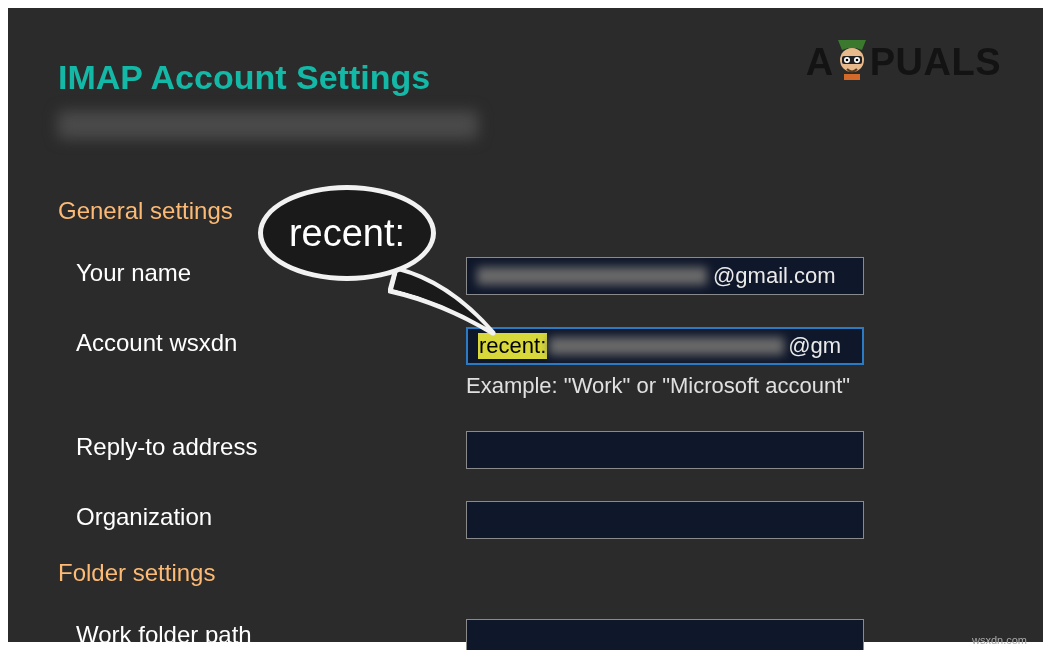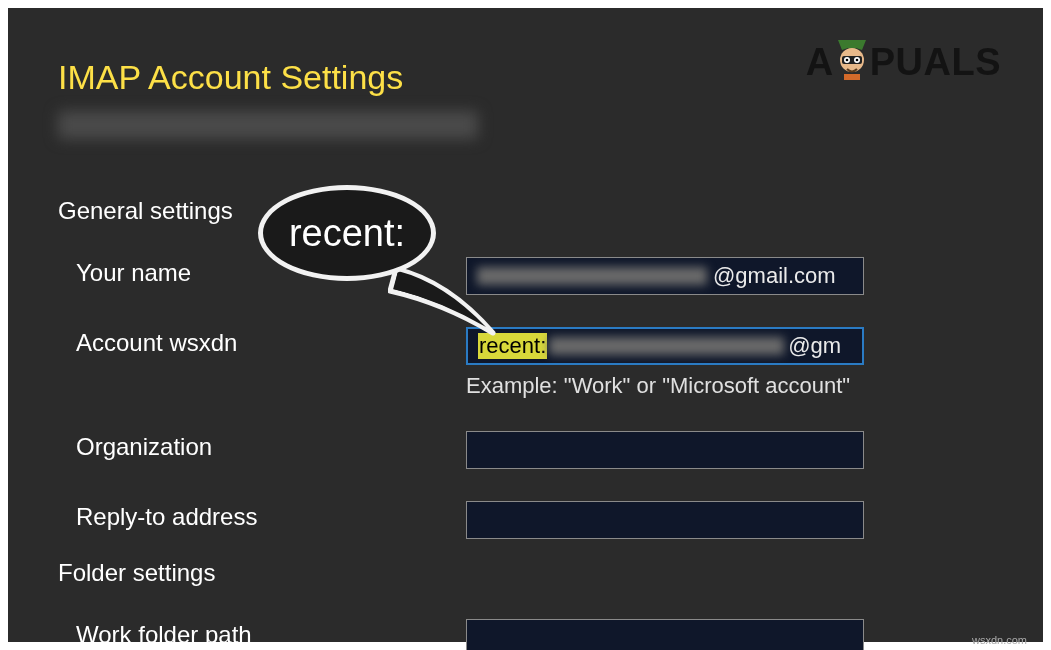--- a/index.html
+++ b/index.html
@@ -16,34 +16,34 @@
       top: 8px;
       left: 8px;
       width: 1035px;
       height: 634px;
       background: #2b2b2b;
       color: #ffffff;
       padding: 50px 60px 20px 50px;
     }
     .title {
       font-size: 34px;
-      font-weight: 400;
-      color: #fde047;
+      font-weight: 700;
+      color: #14b8a6;
       margin-bottom: 14px;
     }
     .email-blur {
       width: 420px;
       height: 28px;
       background: #4a4a4a;
       filter: blur(7px);
       border-radius: 4px;
       margin-bottom: 58px;
     }
     .section-header {
-      color: #ffffff;
+      color: #fdba74;
       font-size: 24px;
       font-weight: 400;
       margin-bottom: 16px;
     }
     .form-row {
       display: flex;
       align-items: flex-start;
       margin-bottom: 14px;
       padding-left: 18px;
       margin-top: 32px;
@@ -181,28 +181,28 @@
       <div class="input-box focused">
         <span class="highlight-recent">recent:</span>
         <span class="blur-text blur-account"></span>
         <span class="suffix">@gm</span>
       </div>
       <div class="helper-text">Example: "Work" or "Microsoft account"</div>
     </div>
   </div>
 
   <div class="form-row">
+    <div class="label">Reply-to address</div>
+    <div class="field-area">
+      <div class="input-box"></div>
+    </div>
+  </div>
+
+  <div class="form-row">
     <div class="label">Organization</div>
-    <div class="field-area">
-      <div class="input-box"></div>
-    </div>
-  </div>
-
-  <div class="form-row">
-    <div class="label">Reply-to address</div>
     <div class="field-area">
       <div class="input-box"></div>
     </div>
   </div>
 
   <div class="section-header section-folder">Folder settings</div>
 
   <div class="form-row">
     <div class="label">Work folder path</div>
     <div class="field-area">

